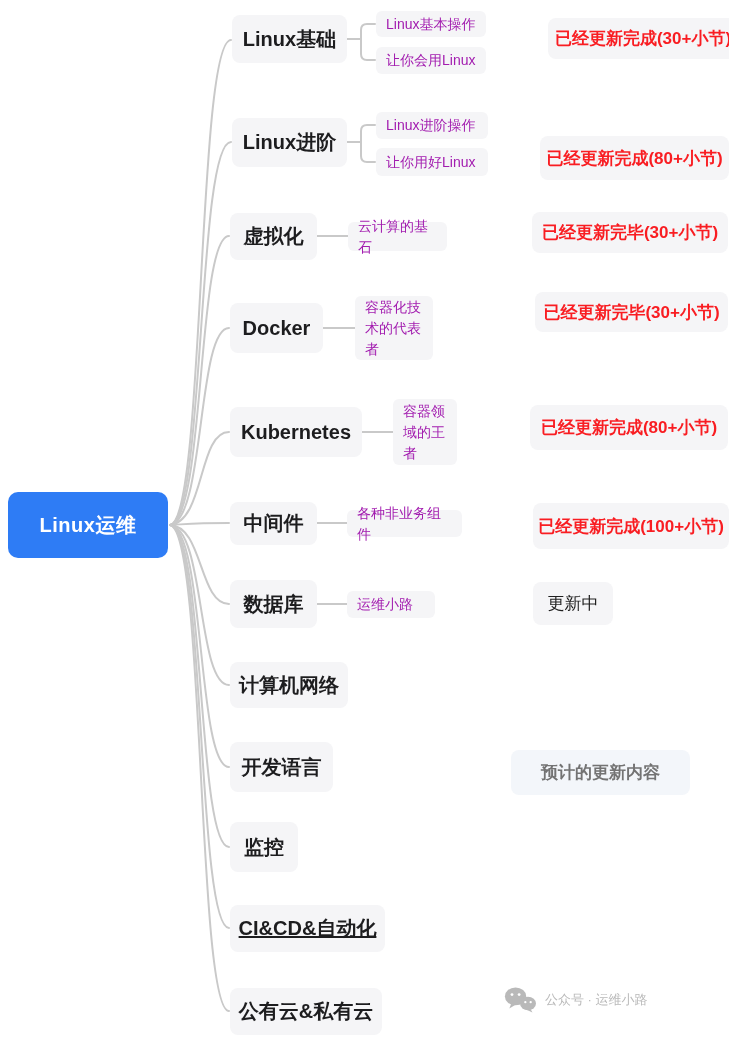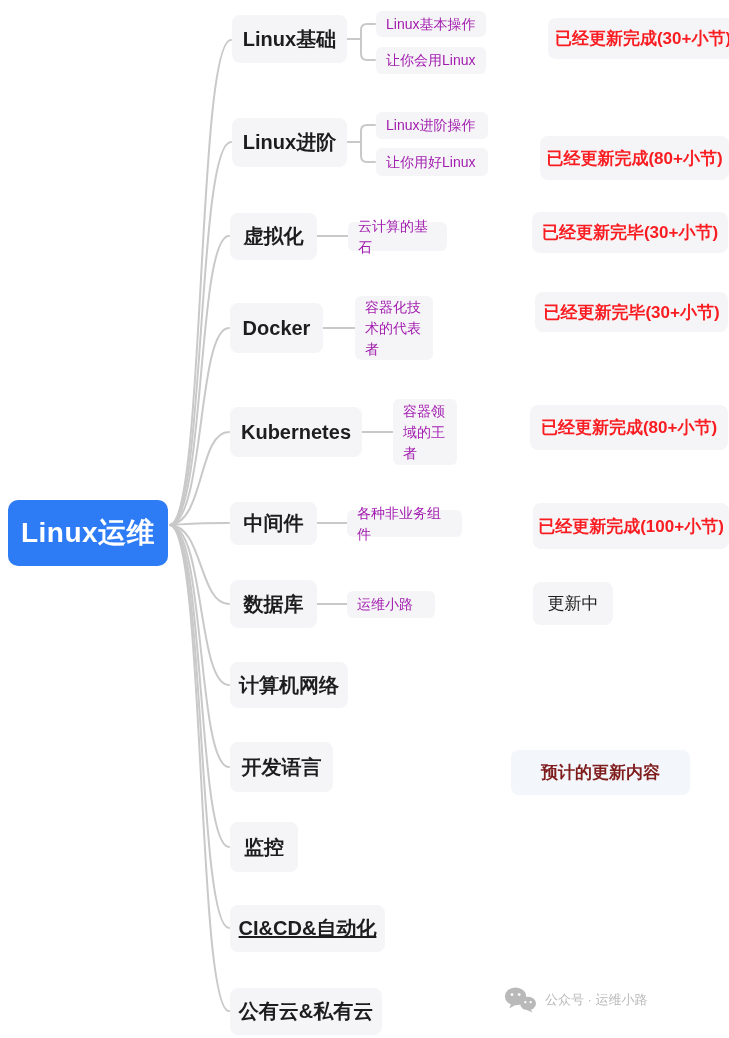--- a/index.html
+++ b/index.html
@@ -1,28 +1,28 @@
 <!DOCTYPE html>
 <html><head>
 <meta charset="utf-8">
 <style>
   html,body{margin:0;padding:0;background:#ffffff;}
   body{font-family:"Liberation Sans","DejaVu Sans",sans-serif;}
   .canvas{position:relative;width:729px;height:1038px;background:#ffffff;overflow:hidden;}
   .wires{position:absolute;left:0;top:0;width:729px;height:1038px;}
   .node{position:absolute;background:#F5F5F7;border-radius:8px;display:flex;
         align-items:center;justify-content:center;box-sizing:border-box;}
-  .root{background:#2E7CF5;color:#ffffff;font-weight:bold;font-size:28px;
-        border-radius:10px;letter-spacing:0.5px;margin-top:8px;}
+  .root{background:#2E7CF5;color:#ffffff;font-weight:bold;font-size:20px;
+        border-radius:10px;letter-spacing:0.5px;}
   .topic{font-weight:bold;font-size:20px;color:#1D1D1F;}
   .child{font-size:14px;color:#a21caf;border-radius:6px;line-height:21px;
          padding:3px 10px;justify-content:flex-start;text-align:left;}
   .status-red{font-weight:bold;font-size:17px;color:#F91D22;border-radius:8px;padding:0 3px;}
   .status-neutral{font-size:17px;color:#1F1F1F;border-radius:8px;}
-  .status-blue{font-weight:bold;font-size:17px;color:#7f1d1d;background:#F3F6FA;border-radius:8px;}
+  .status-blue{font-weight:bold;font-size:17px;color:#737373;background:#F3F6FA;border-radius:8px;}
   .watermark{position:absolute;left:504px;top:986px;display:flex;align-items:center;
              gap:9px;color:#B9B9B9;font-size:13px;white-space:nowrap;}
   .watermark svg{display:block;}
 </style>
 </head>
 <body>
 
 <div class="canvas">
 
   <svg class="wires" viewBox="0 0 729 1038" fill="none" stroke="#C9C9C9" stroke-width="2" stroke-linecap="round">

